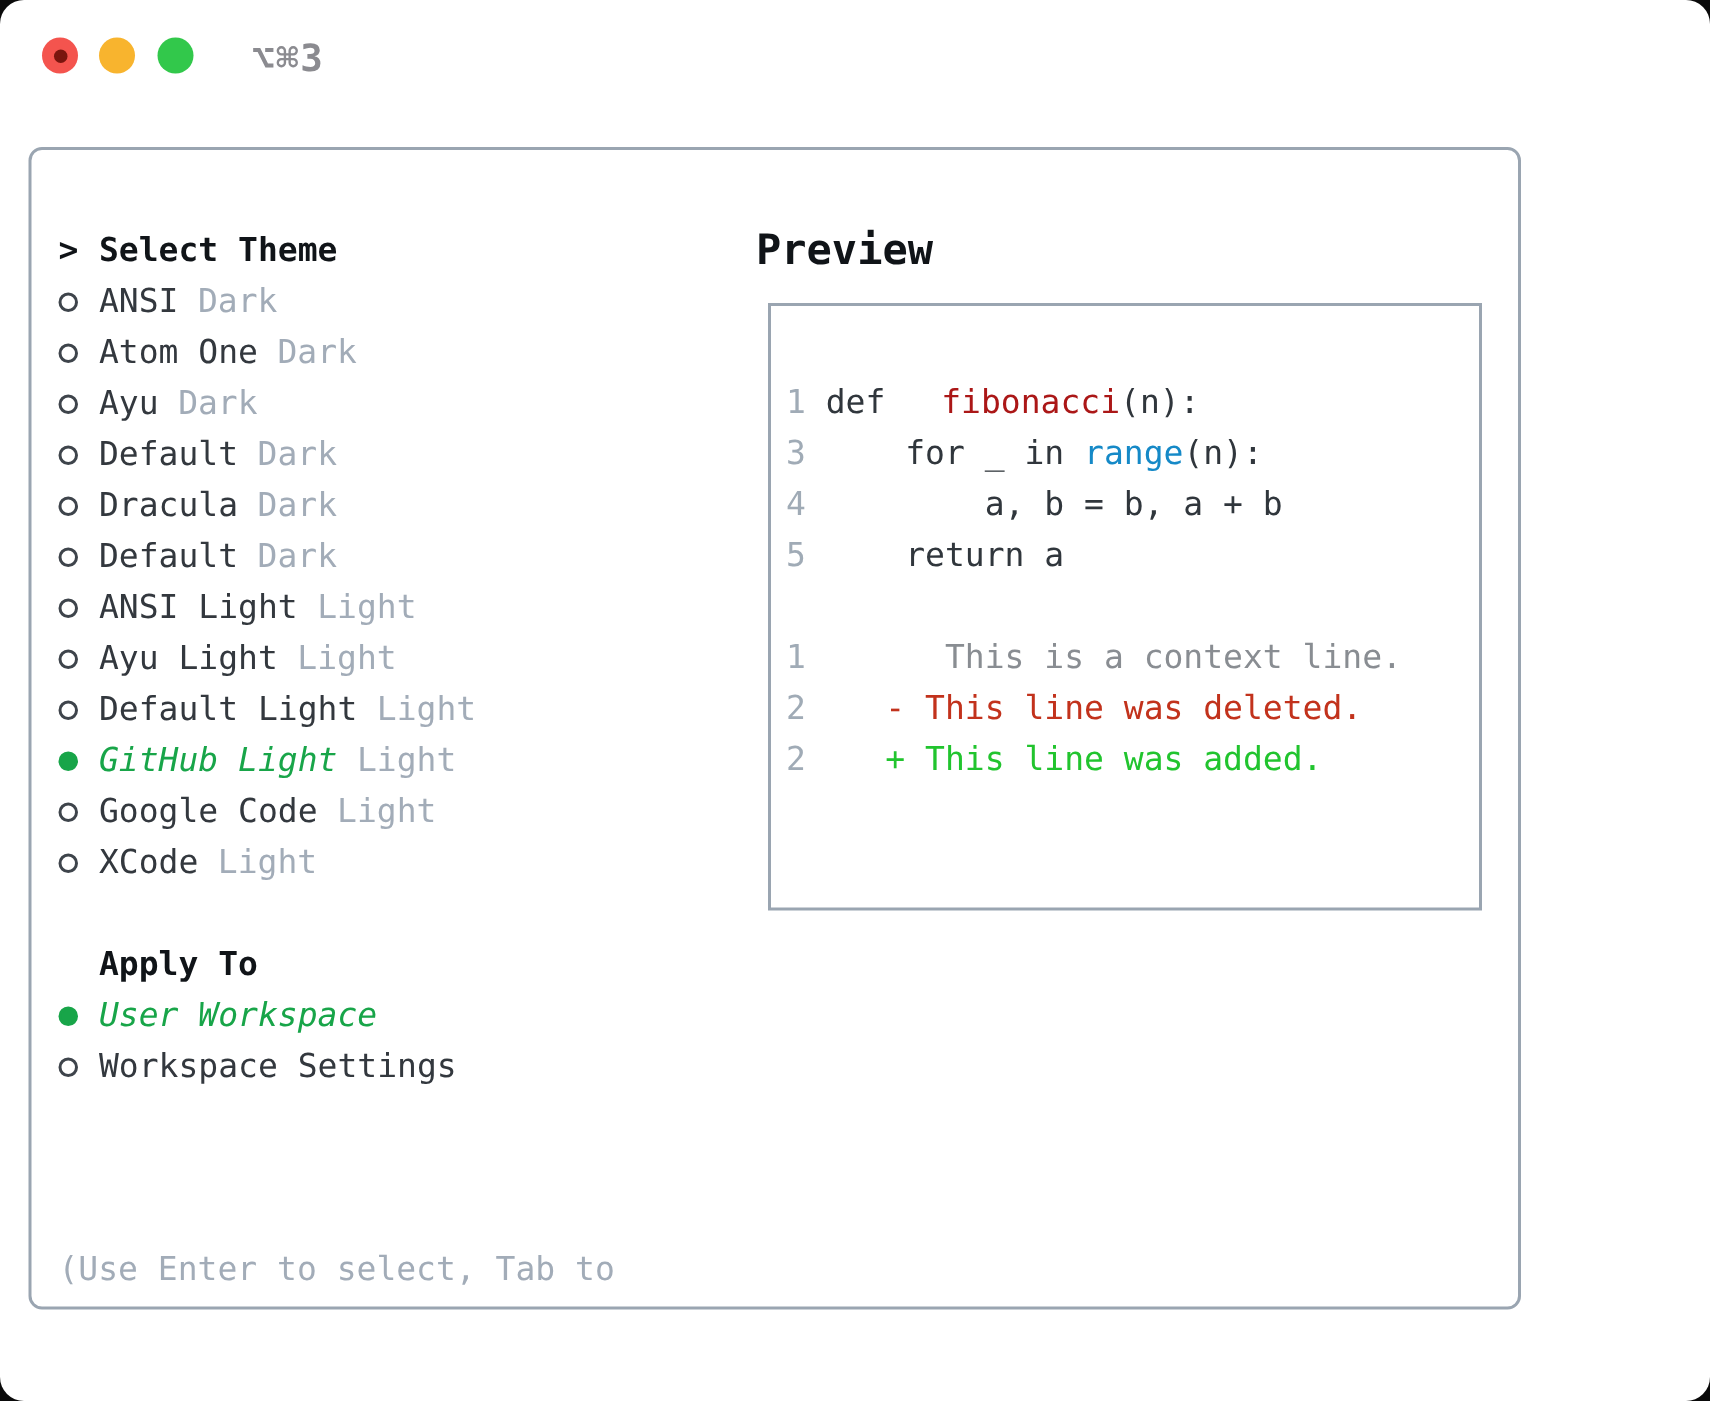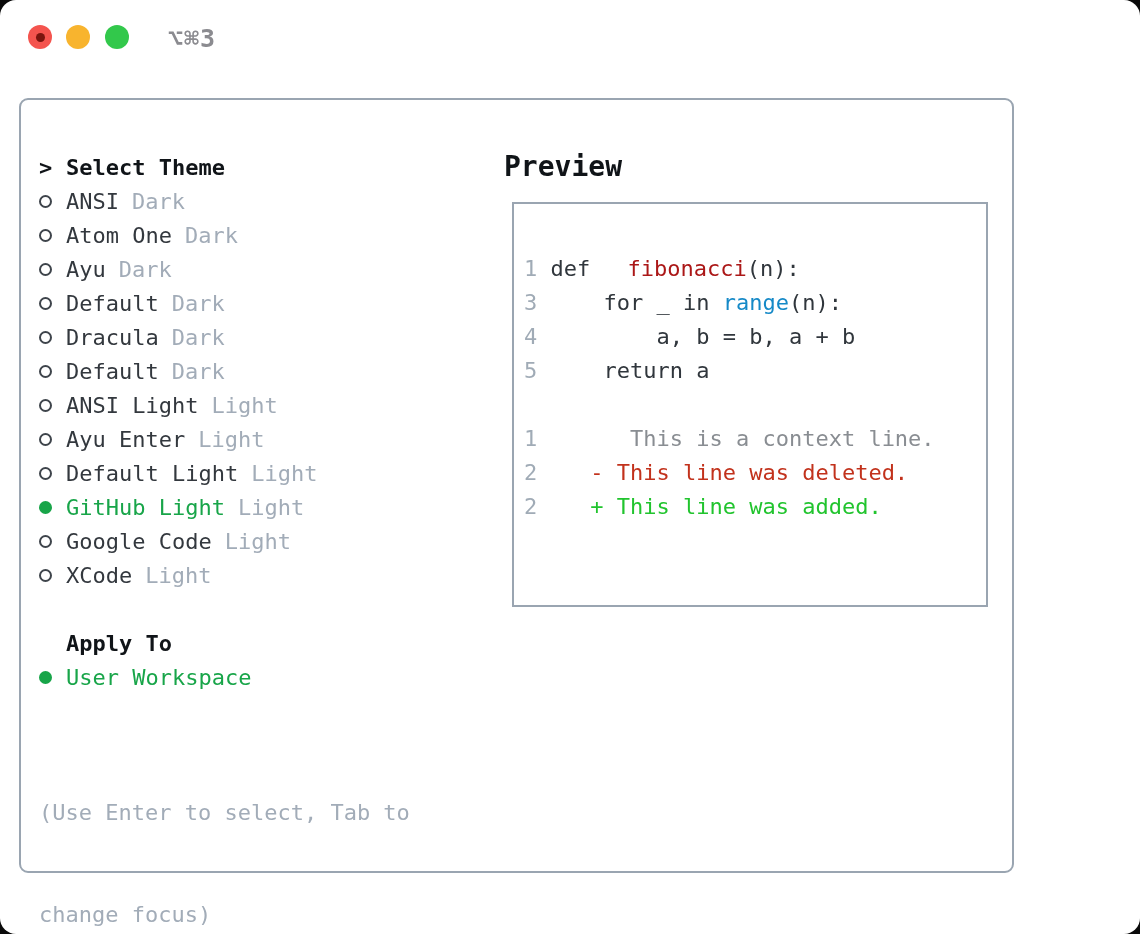--- a/index.html
+++ b/index.html
@@ -45,21 +45,21 @@
     white-space:pre;
   }
   .bullet-slot { width:27px; display:flex; align-items:center; }
   .radio {
     width:13px; height:13px; border-radius:50%;
     border:2px solid #3e444b; background:transparent;
   }
   .radio.on { border-color:var(--c-selected); background:var(--c-selected); }
   .prompt-char { font-weight:bold; color:#101418; }
   .row.header .label { font-weight:bold; color:#101418; }
-  .label.selected { color:var(--c-selected); }
+  .label.selected { color:var(--c-selected);font-style:italic; }
   .tag { color:var(--c-muted); margin-left:13px;text-align:right; }
   .spacer { height:34px; }
   .hint { font-size:22px; color:var(--c-muted); line-height:34px; white-space:pre; }
 
   
   .right-col { position:absolute; left:483px; top:50px; width:486px; }
   .preview-title {
     font-size:28px; font-weight:bold; color:#101418; height:34px; line-height:34px;
   }
   .preview-box {
@@ -103,35 +103,36 @@
         <span class="label">Select Theme</span>
       </div>
       <div id="theme-list">
           <div class="row"><span class="bullet-slot"><span class="radio"></span></span><span class="label">ANSI</span><span class="tag">Dark</span></div>
           <div class="row"><span class="bullet-slot"><span class="radio"></span></span><span class="label">Atom One</span><span class="tag">Dark</span></div>
           <div class="row"><span class="bullet-slot"><span class="radio"></span></span><span class="label">Ayu</span><span class="tag">Dark</span></div>
           <div class="row"><span class="bullet-slot"><span class="radio"></span></span><span class="label">Default</span><span class="tag">Dark</span></div>
           <div class="row"><span class="bullet-slot"><span class="radio"></span></span><span class="label">Dracula</span><span class="tag">Dark</span></div>
           <div class="row"><span class="bullet-slot"><span class="radio"></span></span><span class="label">Default</span><span class="tag">Dark</span></div>
           <div class="row"><span class="bullet-slot"><span class="radio"></span></span><span class="label">ANSI Light</span><span class="tag">Light</span></div>
-          <div class="row"><span class="bullet-slot"><span class="radio"></span></span><span class="label">Ayu Enter</span><span class="tag">Light</span></div>
+          <div class="row"><span class="bullet-slot"><span class="radio"></span></span><span class="label">Ayu Light</span><span class="tag">Light</span></div>
           <div class="row"><span class="bullet-slot"><span class="radio"></span></span><span class="label">Default Light</span><span class="tag">Light</span></div>
           <div class="row"><span class="bullet-slot"><span class="radio on"></span></span><span class="label selected">GitHub Light</span><span class="tag">Light</span></div>
           <div class="row"><span class="bullet-slot"><span class="radio"></span></span><span class="label">Google Code</span><span class="tag">Light</span></div>
           <div class="row"><span class="bullet-slot"><span class="radio"></span></span><span class="label">XCode</span><span class="tag">Light</span></div>
         </div>
 
       <div class="spacer"></div>
 
       <div class="row header">
         <span class="bullet-slot"></span>
         <span class="label">Apply To</span>
       </div>
       <div id="apply-list">
           <div class="row"><span class="bullet-slot"><span class="radio on"></span></span><span class="label selected">User Workspace</span></div>
+          <div class="row"><span class="bullet-slot"><span class="radio"></span></span><span class="label">Workspace Settings</span></div>
         </div>
 
       <div class="spacer"></div>
 
       <div class="hint">
         <div>(Use Enter to select, Tab to</div>
         <div>change focus)</div>
       </div>
     </div>
 

